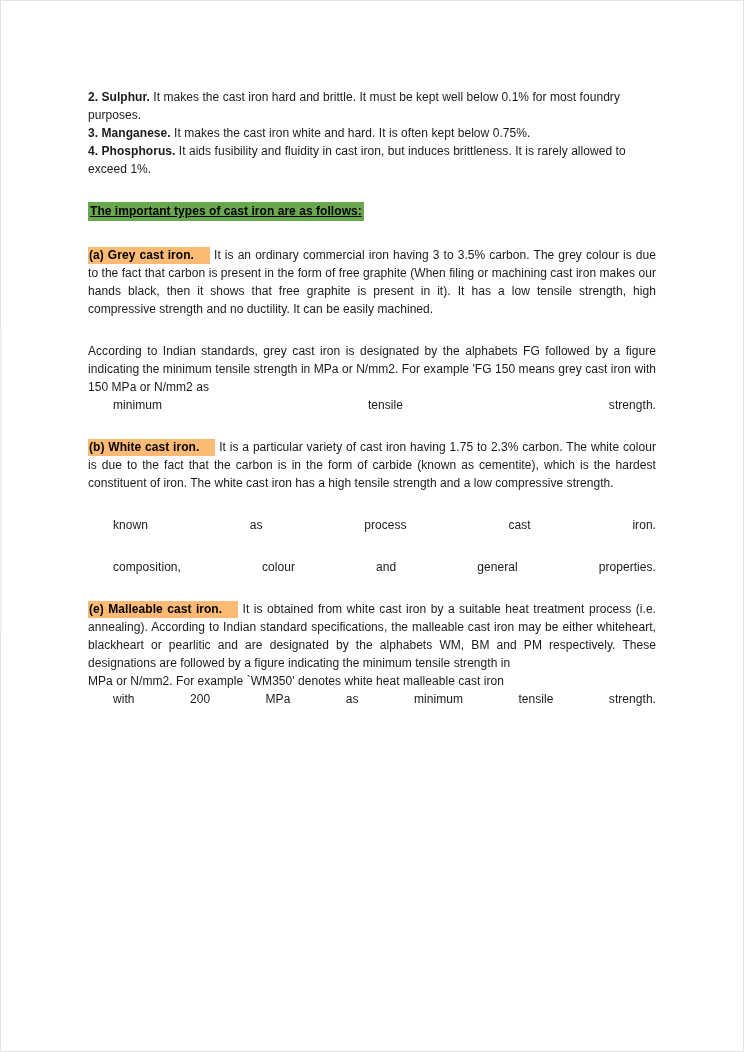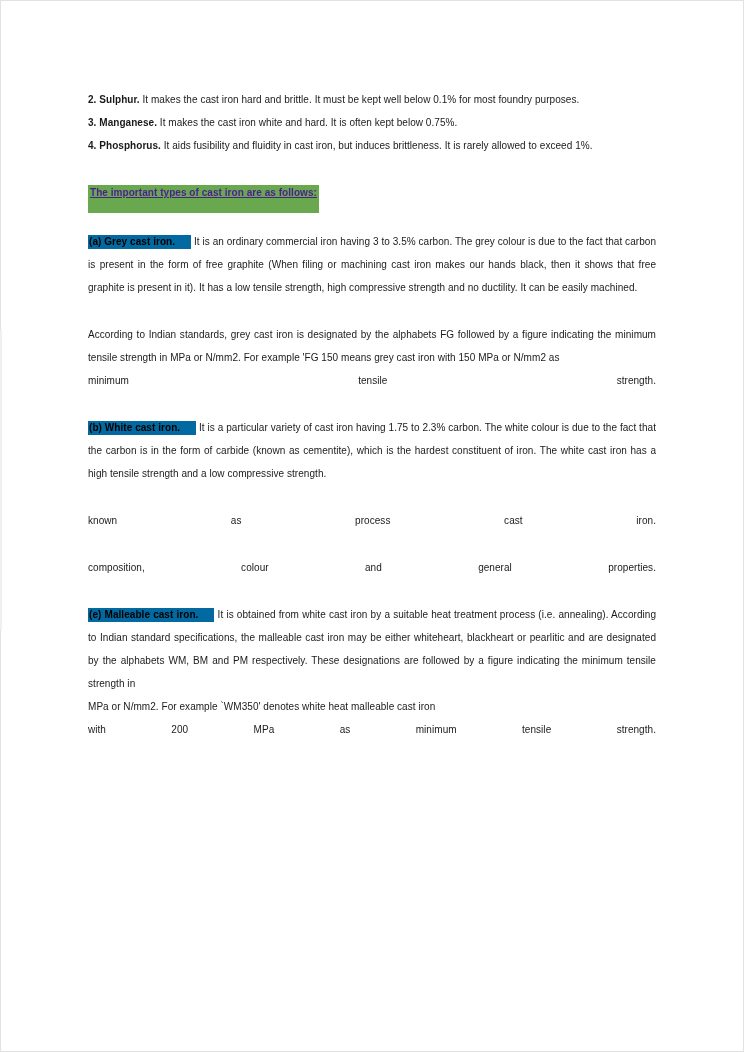--- a/index.html
+++ b/index.html
@@ -37,53 +37,54 @@
     background: #f0f0f0;
   }
   .content {
     position: absolute;
     left: 88px;
     top: 88px;
     width: 568px;
   }
   p {
     margin: 0;
-    font-size: 10px;
-    line-height: 23px;
+    font-size: 12px;
+    line-height: 18px;
     color: #1a1a1a;
     letter-spacing: 0.05px;
   }
   .block-left {
     text-align: left;
   }
   .block-just {
     text-align: justify;
     text-justify: inter-word;
   }
   
   .stretch-last {
     text-align-last: justify;
+    margin-left: 25px;
   }
   b, .b {
     font-weight: bold;
   }
   .hl {
-    background-color: #0369a1;
+    background-color: #fdba74;
     color: #000000;
     font-weight: bold;
     padding: 1px 16px 2px 1px;
     box-decoration-break: clone;
     -webkit-box-decoration-break: clone;
   }
   .hl-head {
     background-color: #6aa84f;
-    color: #4c1d95;
+    color: #000000;
     font-weight: bold;
     text-decoration: underline;
-    padding: 2px 2px 15px 2px;
+    padding: 2px 2px 3px 2px;
     box-decoration-break: clone;
     -webkit-box-decoration-break: clone;
   }
   .gap-md { height: 24px; }
   .gap-lg { height: 26px; }
   .heading-row { margin: 0; }
 </style>
 </head>
 <body>
 

